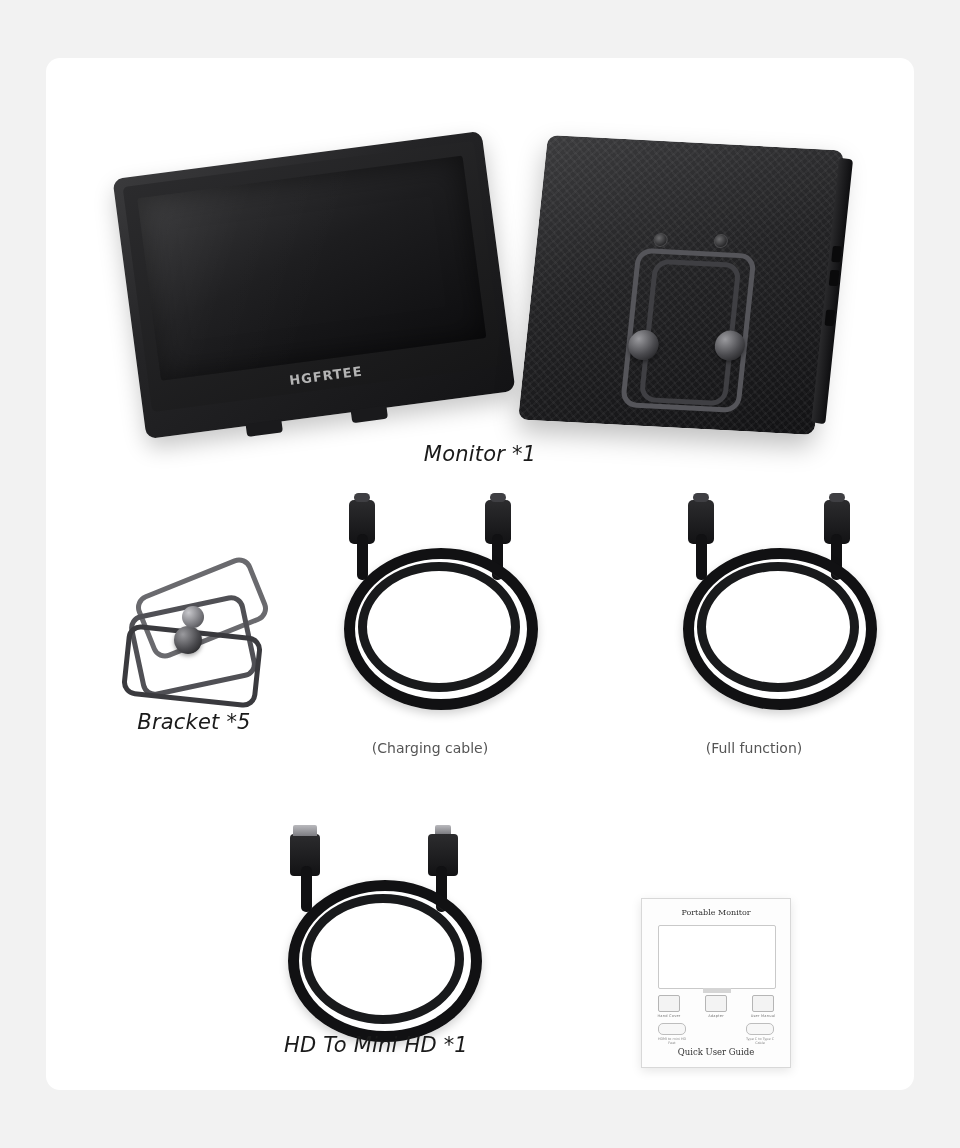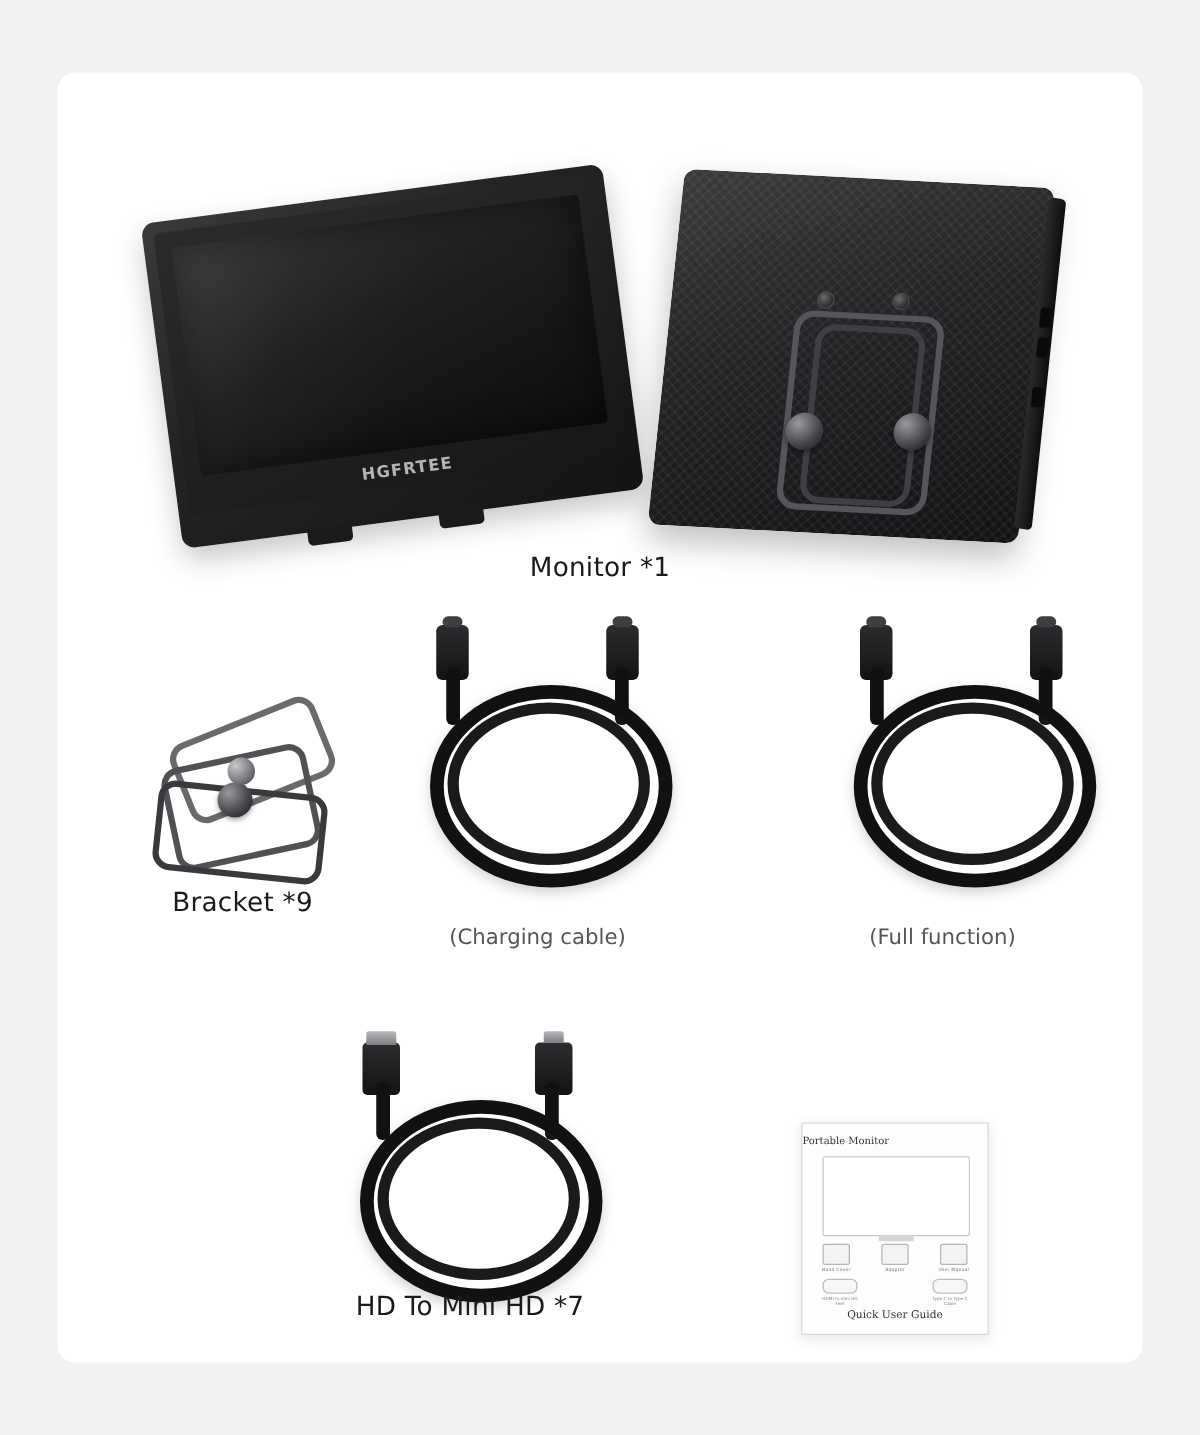--- a/index.html
+++ b/index.html
@@ -33,25 +33,26 @@
   }
 
   
   .caption {
     position: absolute;
     text-align: center;
     font-size: 21px;
     color: #1a1a1a;
     letter-spacing: 0.2px;
     white-space: nowrap;
+    font-style: italic;
   }
   .subcaption {
     position: absolute;
     text-align: center;
-    font-size: 17px;
+    font-size: 14px;
     color: #555;
     white-space: nowrap;
   }
 
   
   .monitor-front {
     position: absolute;
     left: 82px;
     top: 96px;
     width: 372px;
@@ -304,21 +305,21 @@
     top: 840px;
     width: 148px;
     height: 168px;
     background: #fdfdfd;
     border: 1px solid #d8d8d8;
     box-shadow: 0 3px 10px rgba(0,0,0,0.10);
   }
   .manual-title {
     position: absolute;
     top: 9px; left: 0; right: 0;
-    text-align: left;
+    text-align: center;
     font-family: "DejaVu Serif", "Liberation Serif", serif;
     font-size: 8px;
     color: #333;
   }
   .manual-img {
     position: absolute;
     left: 16px; top: 26px;
     width: 116px; height: 62px;
     border: 1px solid #c9c9c9;
     border-radius: 2px;
@@ -417,21 +418,21 @@
 
     <div class="caption" style="left:0; right:0; top:384px;">Monitor *1</div>
 
     <div class="bracket">
       <div class="br-piece br-a"></div>
       <div class="br-piece br-c"></div>
       <div class="br-piece br-b"></div>
       <div class="br-knob"></div>
       <div class="br-knob2"></div>
     </div>
-    <div class="caption" style="left:28px; width:240px; top:652px;">Bracket *9</div>
+    <div class="caption" style="left:28px; width:240px; top:652px;">Bracket *5</div>
 
     <div class="cable" style="left:278px; top:450px;">
       <div class="plug-c plug-left"></div>
       <div class="plug-c plug-right"></div>
       <div class="cable-lead lead-left"></div>
       <div class="cable-lead lead-right"></div>
       <div class="cable-loop"></div>
       <div class="cable-loop inner"></div>
     </div>
     <div class="subcaption" style="left:204px; width:360px; top:682px;">(Charging cable)</div>
@@ -447,21 +448,21 @@
     <div class="subcaption" style="left:548px; width:320px; top:682px;">(Full function)</div>
 
     <div class="cable" style="left:222px; top:782px;">
       <div class="plug-hdmi hdmi-left"></div>
       <div class="plug-hdmi mini hdmi-right"></div>
       <div class="cable-lead lead-left"></div>
       <div class="cable-lead lead-right"></div>
       <div class="cable-loop"></div>
       <div class="cable-loop inner"></div>
     </div>
-    <div class="caption" style="left:180px; width:300px; top:975px;">HD To Mini HD  *7</div>
+    <div class="caption" style="left:180px; width:300px; top:975px;">HD To Mini HD  *1</div>
 
     <div class="manual">
       <div class="manual-title">Portable Monitor</div>
       <div class="manual-img"></div>
       <div class="manual-icons">
         <div class="m-icon">
           <div class="box"></div>
           <div class="lbl">Hand Cover</div>
         </div>
         <div class="m-icon">

